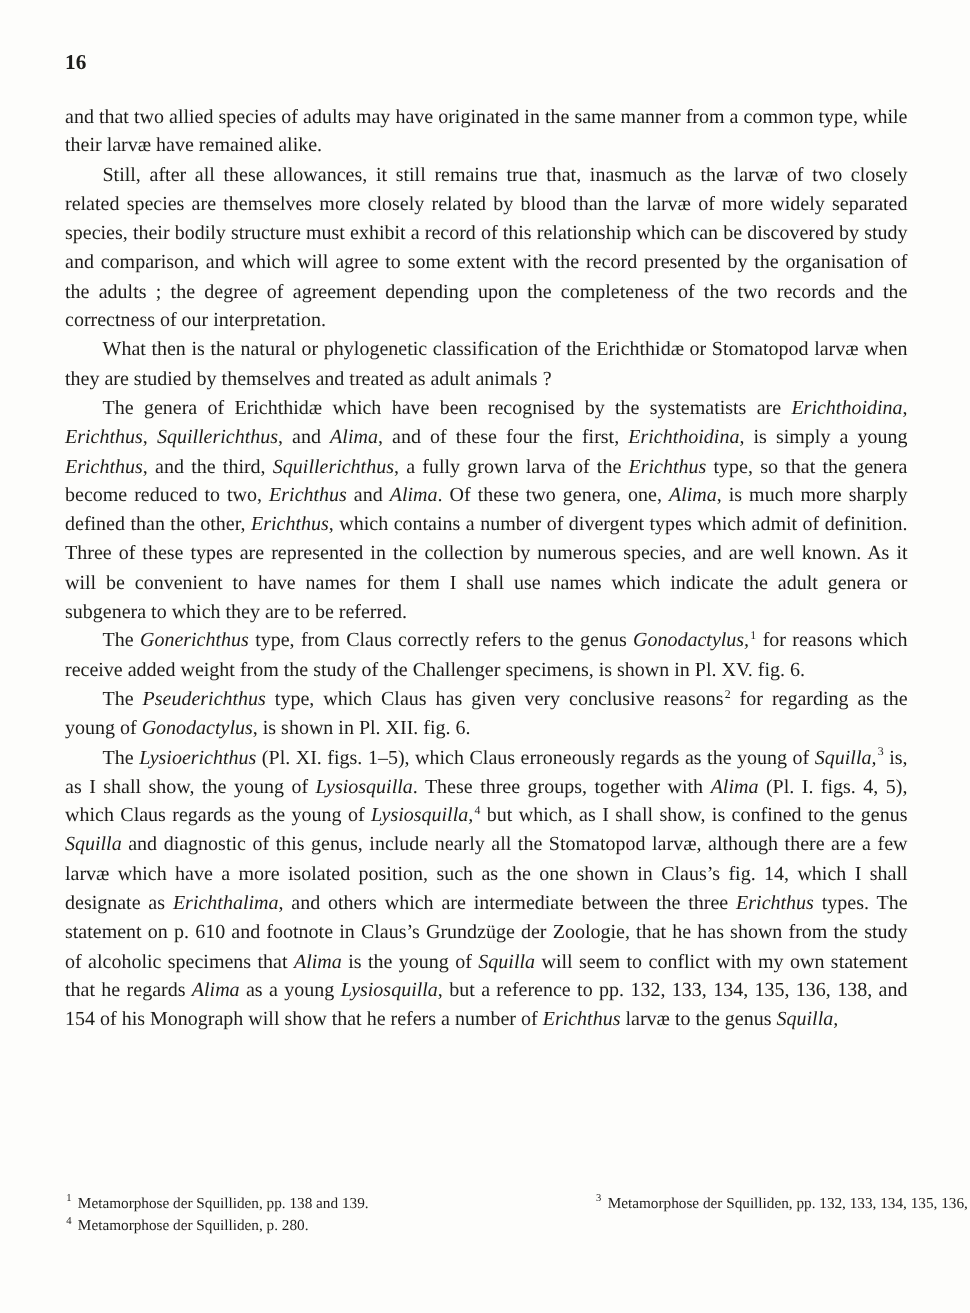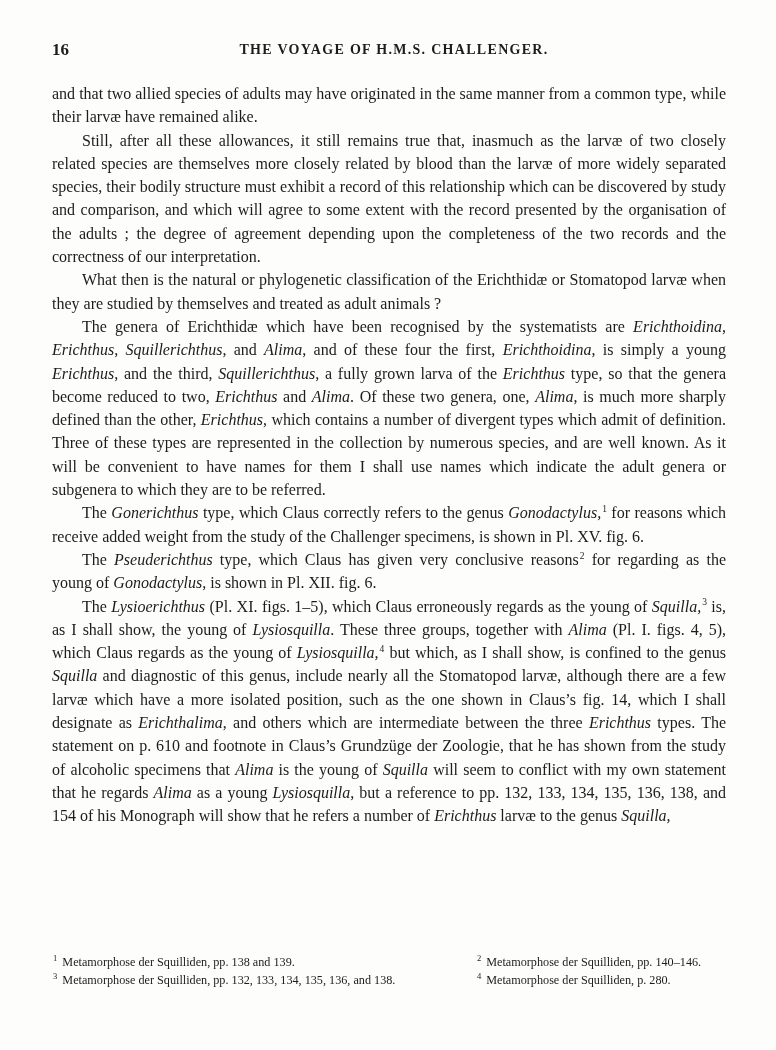--- a/index.html
+++ b/index.html
@@ -59,30 +59,28 @@
   }
   .footnote { white-space: nowrap; overflow: visible; }
   .footnote sup.fnref { font-size: 8.5px; margin-right: 2px; }
 </style>
 </head>
 <body>
 
 <div class="page" style="--paper: #fdfdfb; --ink: #1d1c1a;">
   <div class="header">
     <span class="pagenum">16</span>
-    <span class="running-title">THE VOYAGE OF H.M.S. CHALLENGER.</span>
   </div>
   <div class="body-text">
       <p class="para"><span>and that two allied species of adults may have originated in the same manner from a common type, while their larvæ have remained alike.</span></p>
       <p class="para indent"><span>Still, after all these allowances, it still remains true that, inasmuch as the larvæ of two closely related species are themselves more closely related by blood than the larvæ of more widely separated species, their bodily structure must exhibit a record of this relationship which can be discovered by study and comparison, and which will agree to some extent with the record presented by the organisation of the adults&nbsp;; the degree of agreement depending upon the completeness of the two records and the correctness of our interpretation.</span></p>
       <p class="para indent"><span>What then is the natural or phylogenetic classification of the Erichthidæ or Stomatopod larvæ when they are studied by themselves and treated as adult animals&nbsp;?</span></p>
       <p class="para indent"><span>The genera of Erichthidæ which have been recognised by the systematists are </span><i>Erichthoidina</i><span>, </span><i>Erichthus</i><span>, </span><i>Squillerichthus</i><span>, and </span><i>Alima</i><span>, and of these four the first, </span><i>Erichthoidina</i><span>, is simply a young </span><i>Erichthus</i><span>, and the third, </span><i>Squillerichthus</i><span>, a fully grown larva of the </span><i>Erichthus</i><span> type, so that the genera become reduced to two, </span><i>Erichthus</i><span> and </span><i>Alima</i><span>. Of these two genera, one, </span><i>Alima</i><span>, is much more sharply defined than the other, </span><i>Erichthus</i><span>, which contains a number of divergent types which admit of definition. Three of these types are represented in the collection by numerous species, and are well known. As it will be convenient to have names for them I shall use names which indicate the adult genera or subgenera to which they are to be referred.</span></p>
-      <p class="para indent"><span>The </span><i>Gonerichthus</i><span> type, which Claus correctly refers to the genus </span><i>Gonodactylus,</i><sup class="fnref">1</sup><span> for reasons which receive added weight from the study of the Challenger specimens, is shown in Pl. XV. fig. 6.</span></p>
+      <p class="para indent"><span>The </span><i>Gonerichthus</i><span> type, from Claus correctly refers to the genus </span><i>Gonodactylus,</i><sup class="fnref">1</sup><span> for reasons which receive added weight from the study of the Challenger specimens, is shown in Pl. XV. fig. 6.</span></p>
       <p class="para indent"><span>The </span><i>Pseuderichthus</i><span> type, which Claus has given very conclusive reasons</span><sup class="fnref">2</sup><span> for regarding as the young of </span><i>Gonodactylus</i><span>, is shown in Pl. XII. fig. 6.</span></p>
       <p class="para indent"><span>The </span><i>Lysioerichthus</i><span> (Pl. XI. figs. 1–5), which Claus erroneously regards as the young of </span><i>Squilla,</i><sup class="fnref">3</sup><span> is, as I shall show, the young of </span><i>Lysiosquilla</i><span>. These three groups, together with </span><i>Alima</i><span> (Pl. I. figs. 4, 5), which Claus regards as the young of </span><i>Lysiosquilla,</i><sup class="fnref">4</sup><span> but which, as I shall show, is confined to the genus </span><i>Squilla</i><span> and diagnostic of this genus, include nearly all the Stomatopod larvæ, although there are a few larvæ which have a more isolated position, such as the one shown in Claus’s fig. 14, which I shall designate as </span><i>Erichthalima</i><span>, and others which are intermediate between the three </span><i>Erichthus</i><span> types. The statement on p. 610 and footnote in Claus’s Grundzüge der Zoologie, that he has shown from the study of alcoholic specimens that </span><i>Alima</i><span> is the young of </span><i>Squilla</i><span> will seem to conflict with my own statement that he regards </span><i>Alima</i><span> as a young </span><i>Lysiosquilla</i><span>, but a reference to pp. 132, 133, 134, 135, 136, 138, and 154 of his Monograph will show that he refers a number of </span><i>Erichthus</i><span> larvæ to the genus </span><i>Squilla,</i></p>
     </div>
   <div class="footnotes">
       <div class="footnote"><sup class="fnref">1</sup><span> Metamorphose der Squilliden, pp. 138 and 139.</span></div>
-      <div class="footnote"><sup class="fnref">2</sup><span> Metamorphose der Squilliden, pp. 140–146.</span></div>
       <div class="footnote"><sup class="fnref">3</sup><span> Metamorphose der Squilliden, pp. 132, 133, 134, 135, 136, and 138.</span></div>
       <div class="footnote"><sup class="fnref">4</sup><span> Metamorphose der Squilliden, p. 280.</span></div>
     </div>
 </div>
 
 </body></html>

